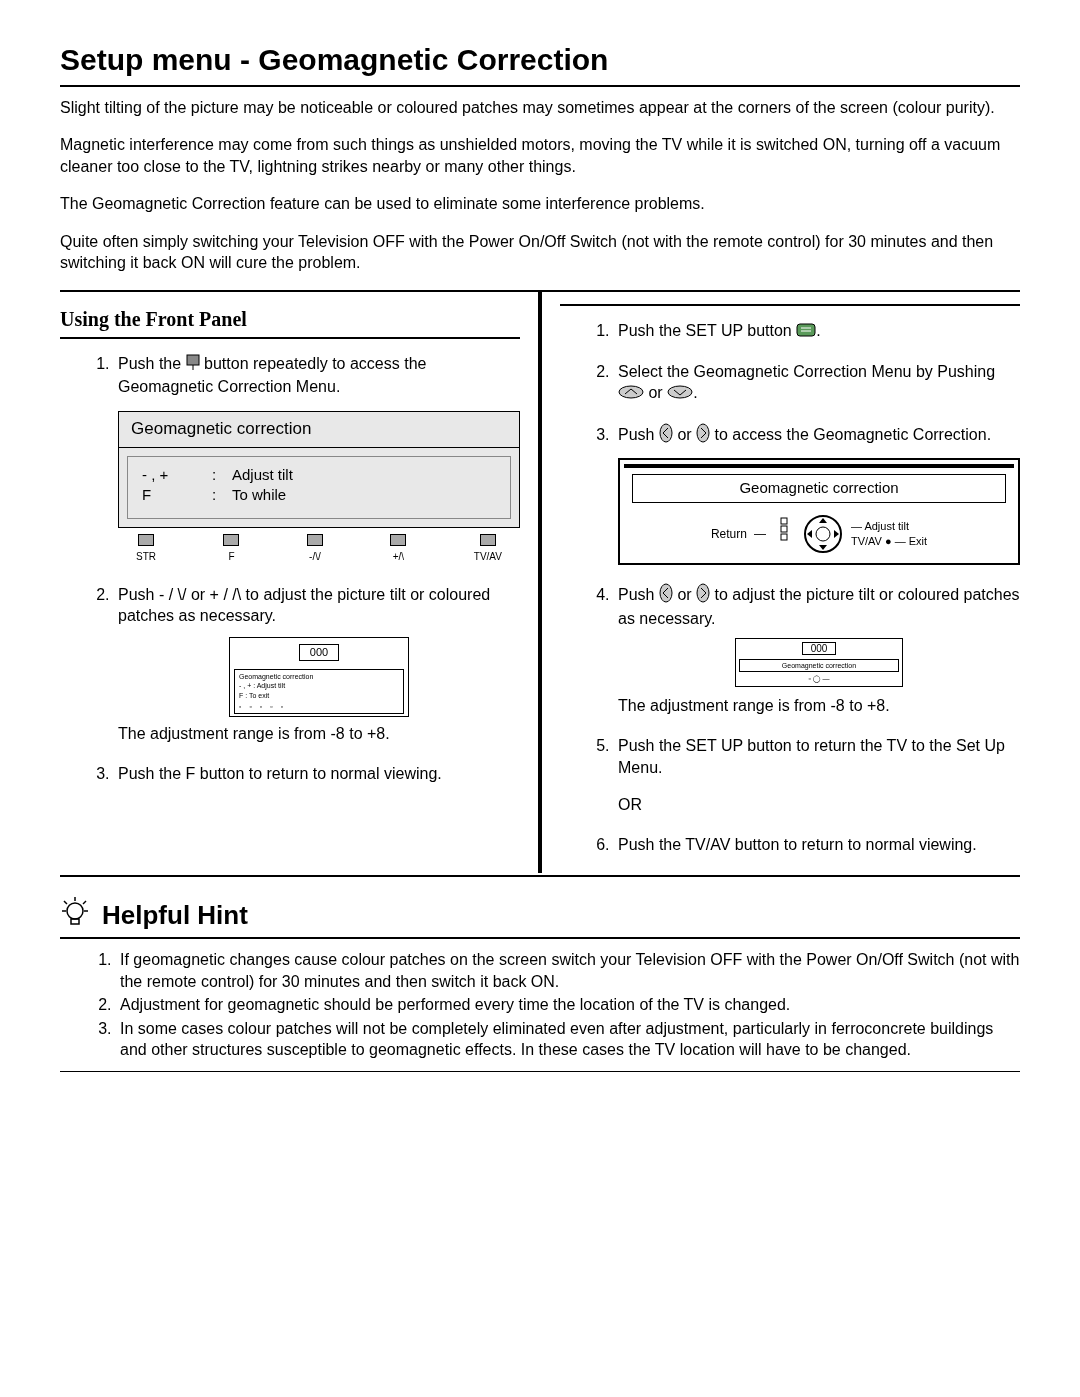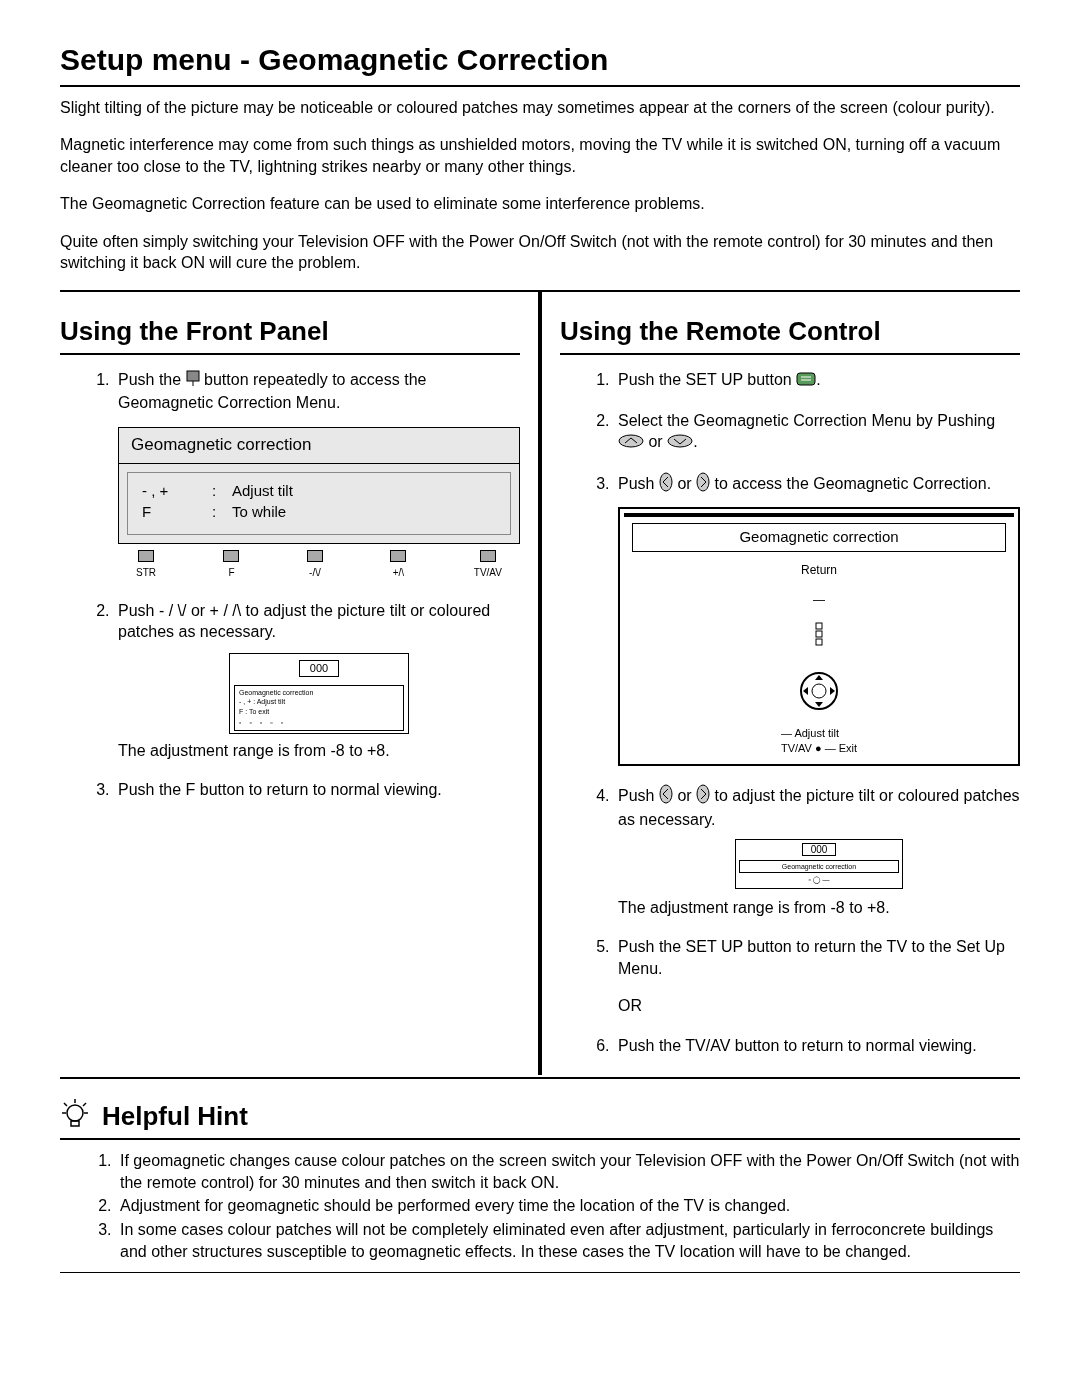--- a/index.html
+++ b/index.html
@@ -38,23 +38,24 @@
   }
   .col.left { padding-right: 16px; }
   .col.right { padding-left: 16px; }
   .divider-v {
     width: 0;
     border-left: 2px solid #000;
     border-right: 2px solid #000;
     margin: 0 2px;
   }
   h2.section-title {
-    font-size: 26px;
+    font-size: 20px;
     font-weight: bold;
-    margin: 12px 0 4px 0;
+    margin: 4px 0 4px 0;
+    font-family: Liberation Serif, serif;
   }
   ol.steps { list-style: decimal; padding-left: 54px; margin: 14px 0 0 0; }
   ol.steps > li { margin-bottom: 18px; padding-left: 4px; }
   .inline-icon {
     display: inline-block;
     vertical-align: middle;
   }
   .screen-box {
     border: 1px solid #000;
     background: #e8e8e8;
@@ -130,24 +131,23 @@
     border: 1px solid #000;
     padding: 3px 10px;
     font-size: 15px;
     text-align: center;
     margin: 0 8px 6px 8px;
   }
   .rc-inner {
     display: flex;
     align-items: center;
     justify-content: center;
-    gap: 14px;
+    gap: 7px;
     font-size: 12px;
     padding: 4px 0;
-    flex-direction: column;
   }
   .rc-mini {
     width: 160px;
     margin: 8px auto;
     font-size: 8px;
     border: 1px solid #000;
     padding: 3px;
     text-align: center;
   }
   .hint-header {
@@ -226,21 +226,20 @@
         <div>The adjustment range is from -8 to +8.</div>
       </li>
 
       <li>Push the F button to return to normal viewing.</li>
     </ol>
   </div>
 
   <div class="divider-v"></div>
 
   <div class="col right">
-    <h2 class="section-title">Using the Remote Control</h2>
     <hr class="rule">
     <ol class="steps">
       <li>
         <span>Push the SET UP button </span>
         <span class="inline-icon">
           <svg width="20" height="14" viewBox="0 0 20 14">
               <rect x="1" y="1" width="18" height="12" rx="3" fill="#5a9a5a" stroke="#000"></rect>
               <line x1="5" y1="5" x2="15" y2="5" stroke="#fff"></line>
               <line x1="5" y1="8" x2="15" y2="8" stroke="#fff"></line>
             </svg>

